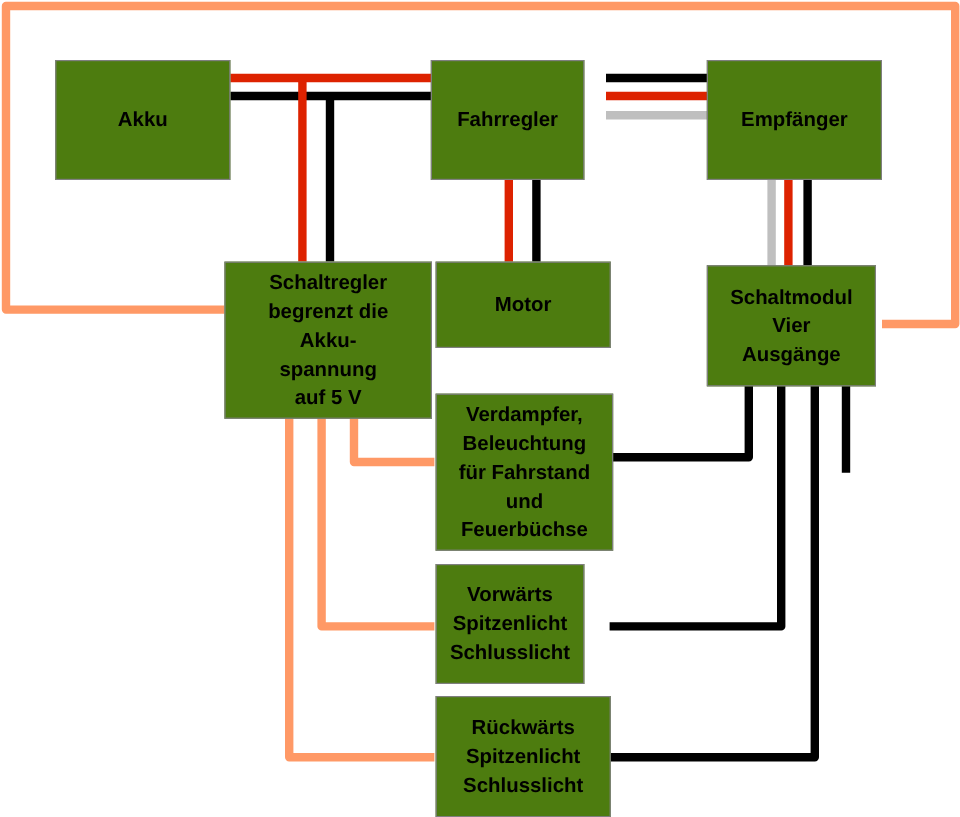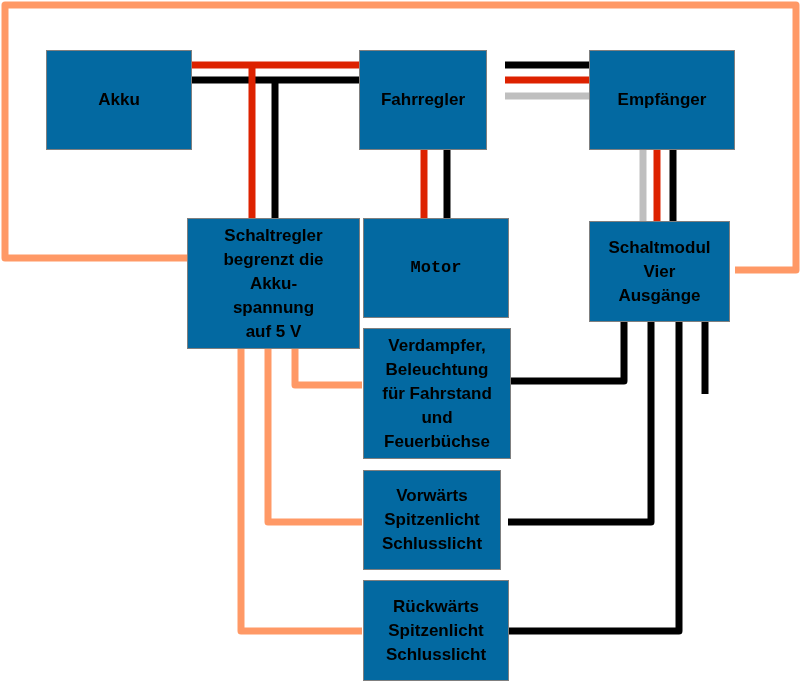--- a/index.html
+++ b/index.html
@@ -1,20 +1,20 @@
 <!DOCTYPE html>
 <html><head>
 <meta charset="utf-8">
 <style>
   html, body { margin: 0; padding: 0; background: #ffffff; }
   body { width: 800px; height: 681px; position: relative; overflow: hidden; font-family: "Liberation Sans", sans-serif; }
   svg.wires { position: absolute; left: 0; top: 0; width: 800px; height: 681px; }
   .box {
     position: absolute;
-    background: #0369a1;
+    background: #4d7c0f;
     border: 1px solid #7f7f7f;
     box-sizing: border-box;
     display: flex; align-items: center; justify-content: center;
     text-align: center;
     font-weight: bold;
     font-size: 17px;
     line-height: 24px;
     color: #000;
   }
   .box span { white-space: pre-line; display: block; }
@@ -62,36 +62,36 @@
 <div class="box" style="left:589px;top:50px;width:146px;height:100px;">
   <span>Empfänger</span>
 </div>
 <div class="box" style="left:187px;top:218px;width:173px;height:131px;justify-content:center;">
   <span>Schaltregler
 begrenzt die
 Akku-
 spannung
 auf 5 V</span>
 </div>
-<div class="box" style="left:363px;top:218px;width:146px;height:100px;font-family:Liberation Mono, monospace;">
+<div class="box" style="left:363px;top:218px;width:146px;height:72px;">
   <span>Motor</span>
 </div>
 <div class="box" style="left:589px;top:221px;width:141px;height:101px;">
   <span>Schaltmodul
 Vier
 Ausgänge</span>
 </div>
 <div class="box" style="left:363px;top:328px;width:148px;height:131px;">
   <span>Verdampfer,
 Beleuchtung
 für Fahrstand
 und
 Feuerbüchse</span>
 </div>
-<div class="box" style="left:363px;top:470px;width:138px;height:100px;">
+<div class="box" style="left:363px;top:470px;width:124px;height:100px;">
   <span>Vorwärts
 Spitzenlicht
 Schlusslicht</span>
 </div>
 <div class="box" style="left:363px;top:580px;width:146px;height:101px;text-align:center;">
   <span>Rückwärts
 Spitzenlicht
 Schlusslicht</span>
 </div>
 

